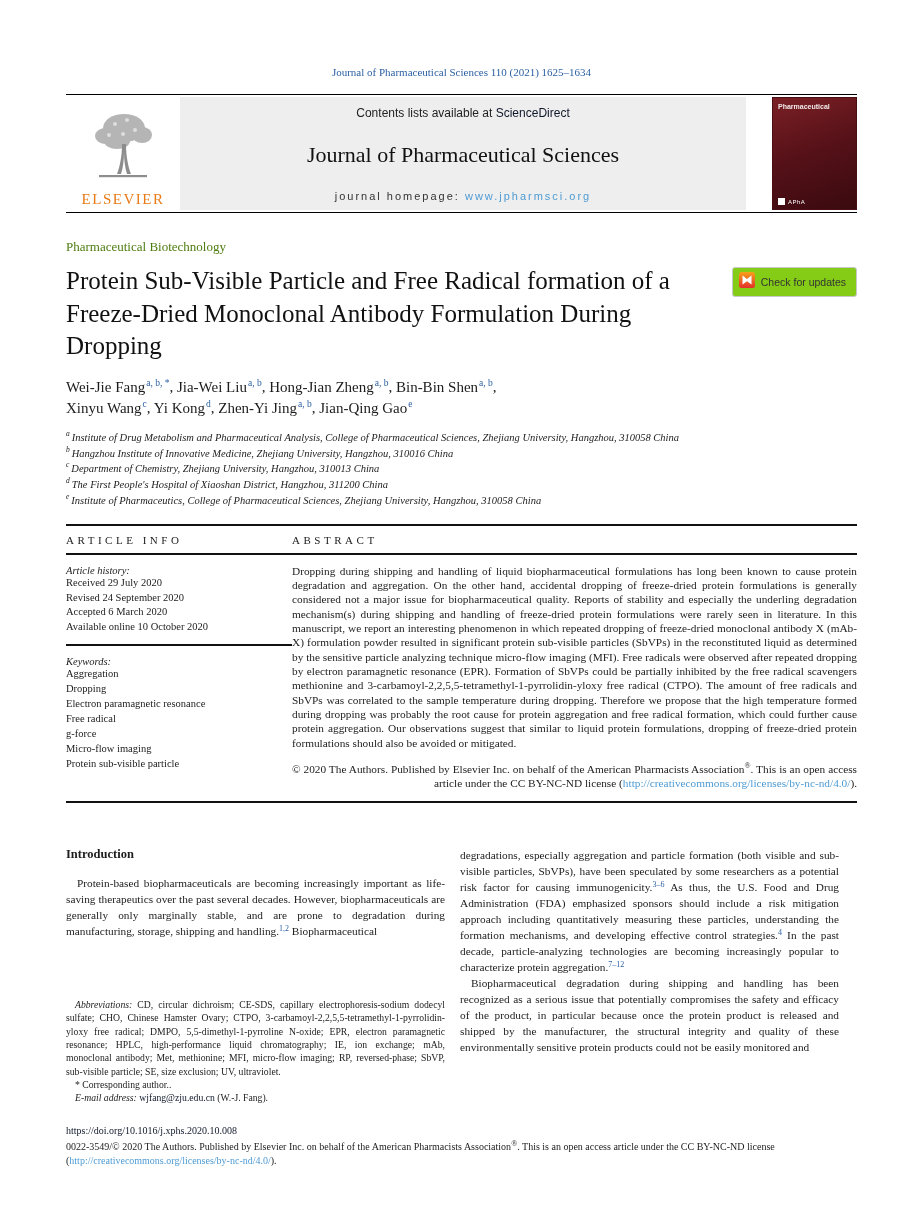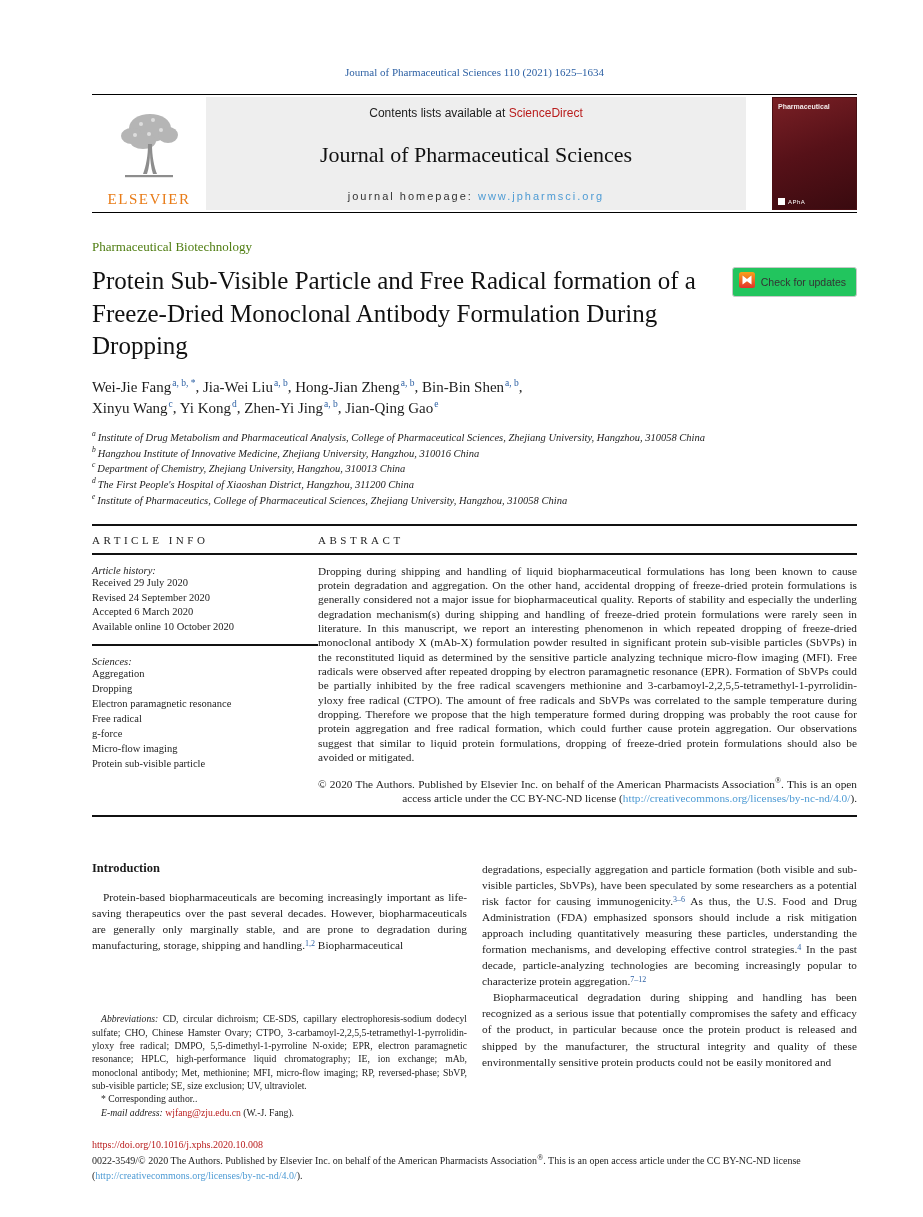--- a/index.html
+++ b/index.html
@@ -2,23 +2,23 @@
 <html><head>
 <meta charset="utf-8">
 <style>
   * { box-sizing: border-box; }
   html, body { margin: 0; padding: 0; background: #ffffff; }
   body {
     width: 923px; min-height: 1217px;
     font-family: "Liberation Serif", "DejaVu Serif", serif;
     color: #1c1c1c;
   }
-  .page { width: 923px; min-height: 1217px; padding: 66px 66px 30px 92px; position: relative; }
+  .page { width: 923px; min-height: 1217px; padding: 66px 66px 30px 66px; position: relative; }
   .sans { font-family: "Liberation Sans", "DejaVu Sans", sans-serif; }
-  .link { color: #b91c1c; text-decoration: none; cursor: pointer; }
+  .link { color: #0f172a; text-decoration: none; cursor: pointer; }
   .link-teal { color: #4e9bd4; text-decoration: none; cursor: pointer; }
   .ital { font-style: italic; }
 
   
   .citation { text-align: center; font-size: 11px; color: #2b5fa3; }
 
   
   .banner-block { margin-top: 16px; border-top: 1px solid #000; border-bottom: 1px solid #000; padding: 2px 0; }
   .banner { display: flex; height: 113px; }
   .logo-box { width: 114px; background: #fff; display: flex; flex-direction: column; align-items: center; justify-content: flex-end; padding-bottom: 2px; }
@@ -31,21 +31,21 @@
   .cover { width: 85px; position: relative; background: linear-gradient(160deg, #7a2025 0%, #561118 48%, #390a0f 100%); border: 1px solid #4a0f14; }
   .cover-text { position: absolute; top: 5px; left: 5px; font-family: "Liberation Sans", "DejaVu Sans", sans-serif; font-size: 7px; font-weight: bold; color: #f3e9e9; }
   .cover-bottom { position: absolute; bottom: 4px; left: 5px; right: 5px; display: flex; align-items: center; gap: 3px; }
   .cover-apha-box { width: 7px; height: 7px; background: #fff; display: inline-block; }
   .cover-apha { font-family: "Liberation Sans", "DejaVu Sans", sans-serif; font-size: 6px; color: #fff; letter-spacing: 0.5px; }
 
   
   .section-label { margin-top: 26px; font-size: 13px; color: #4d7c0f; }
   .title-block { position: relative; margin-top: 10px; }
   .article-title { font-size: 25px; line-height: 1.3; max-width: 650px; color: #111; }
-  .check-badge { position: absolute; top: 2px; right: 0; display: flex; align-items: center; gap: 6px; border: 1px solid #c8c8c8; border-radius: 3px; background: #22c55e; padding: 4px 10px 4px 6px; margin-left: 11px; }
+  .check-badge { position: absolute; top: 2px; right: 0; display: flex; align-items: center; gap: 6px; border: 1px solid #c8c8c8; border-radius: 3px; background: #84cc16; padding: 4px 10px 4px 6px; margin-left: 11px; }
   .cm-label { font-family: "Liberation Sans", "DejaVu Sans", sans-serif; font-size: 10.5px; color: #333; }
 
   .authors { margin-top: 14px; font-size: 15px; line-height: 1.45; }
   .asup { color: #2b5fa3; font-size: 9.5px; margin-left: 1px; }
   .affiliations { margin-top: 9px; font-size: 10.5px; font-style: italic; line-height: 1.45; color: #222; }
   .aff-sup { font-size: 7.5px; vertical-align: super; margin-right: 2px; }
 
   .rule-thick { height: 2px; background: #111; margin-top: 16px; }
 
   
@@ -179,21 +179,21 @@
   <div class="info-abstract">
     <div class="info-col">
       <div class="col-heading">ARTICLE INFO</div>
       <div class="heading-bar"></div>
       <div class="info-label">Article history:</div>
       <div class="info-item">Received 29 July 2020</div>
       <div class="info-item">Revised 24 September 2020</div>
       <div class="info-item">Accepted 6 March 2020</div>
       <div class="info-item">Available online 10 October 2020</div>
       <div class="info-bar"></div>
-      <div class="info-label">Sciences:</div>
+      <div class="info-label">Keywords:</div>
       <div class="info-item">Aggregation</div>
       <div class="info-item">Dropping</div>
       <div class="info-item">Electron paramagnetic resonance</div>
       <div class="info-item">Free radical</div>
       <div class="info-item">g-force</div>
       <div class="info-item">Micro-flow imaging</div>
       <div class="info-item">Protein sub-visible particle</div>
     </div>
     <div class="abstract-col">
       <div class="col-heading">ABSTRACT</div>

